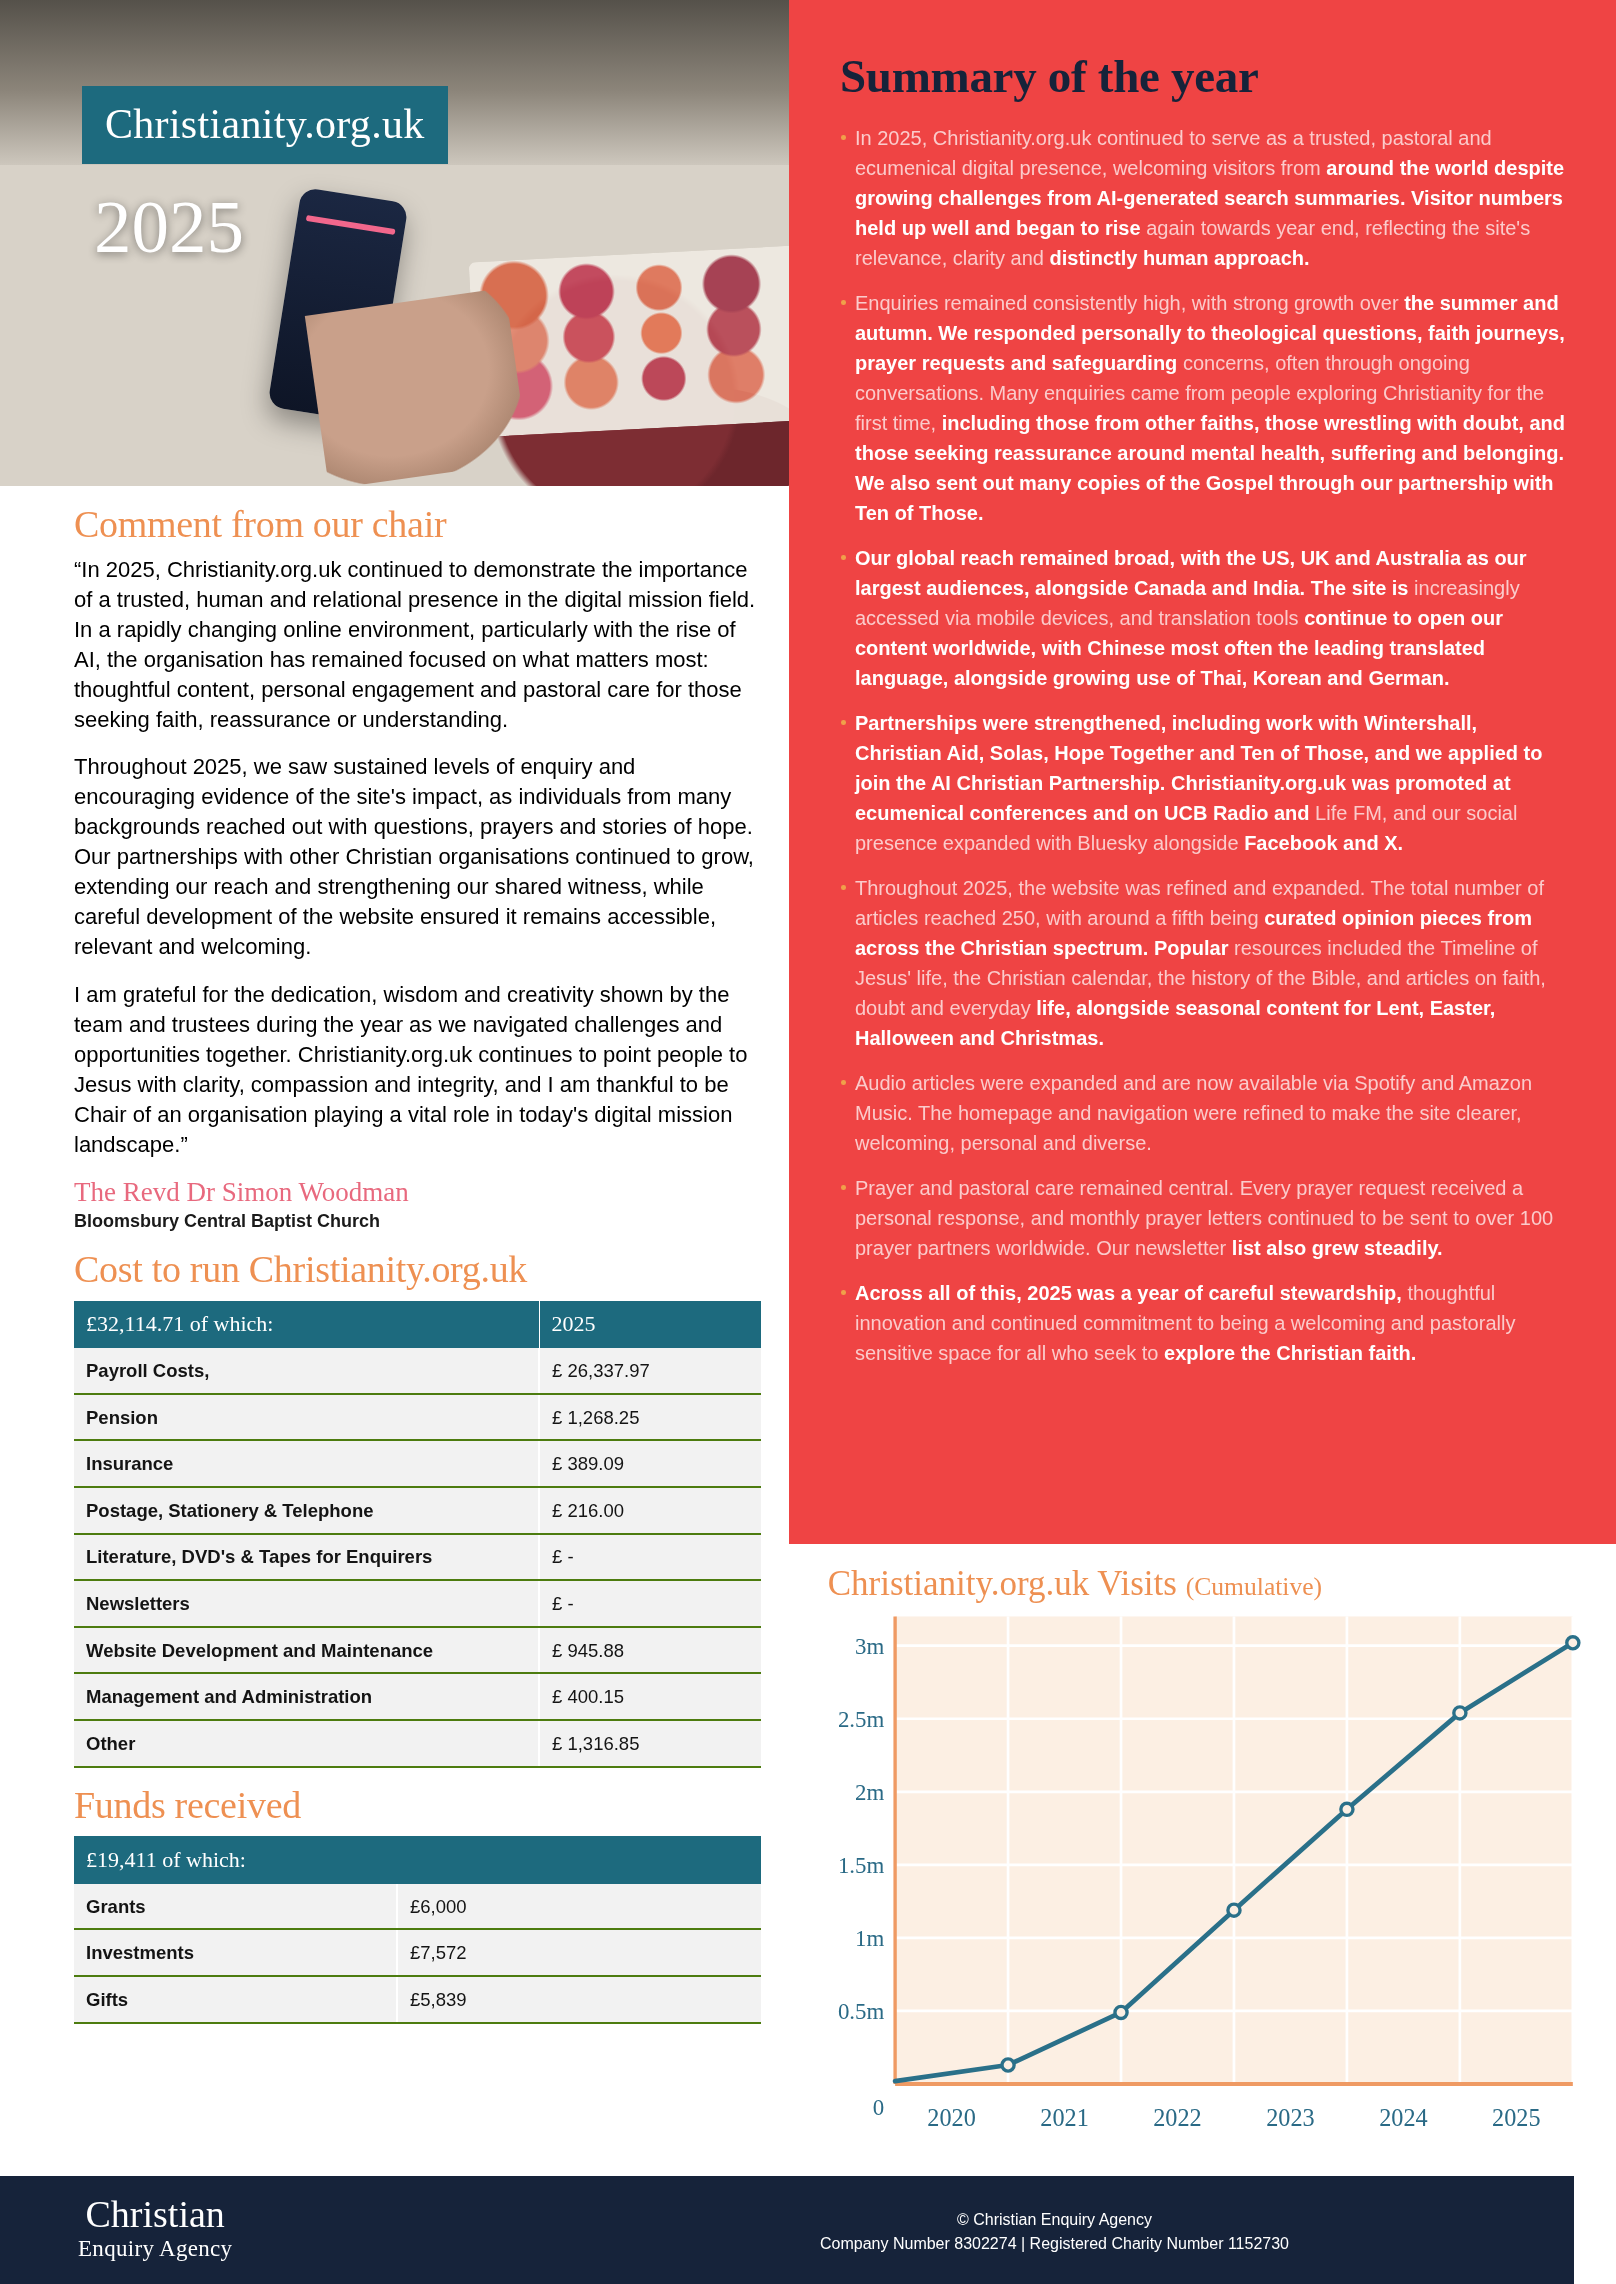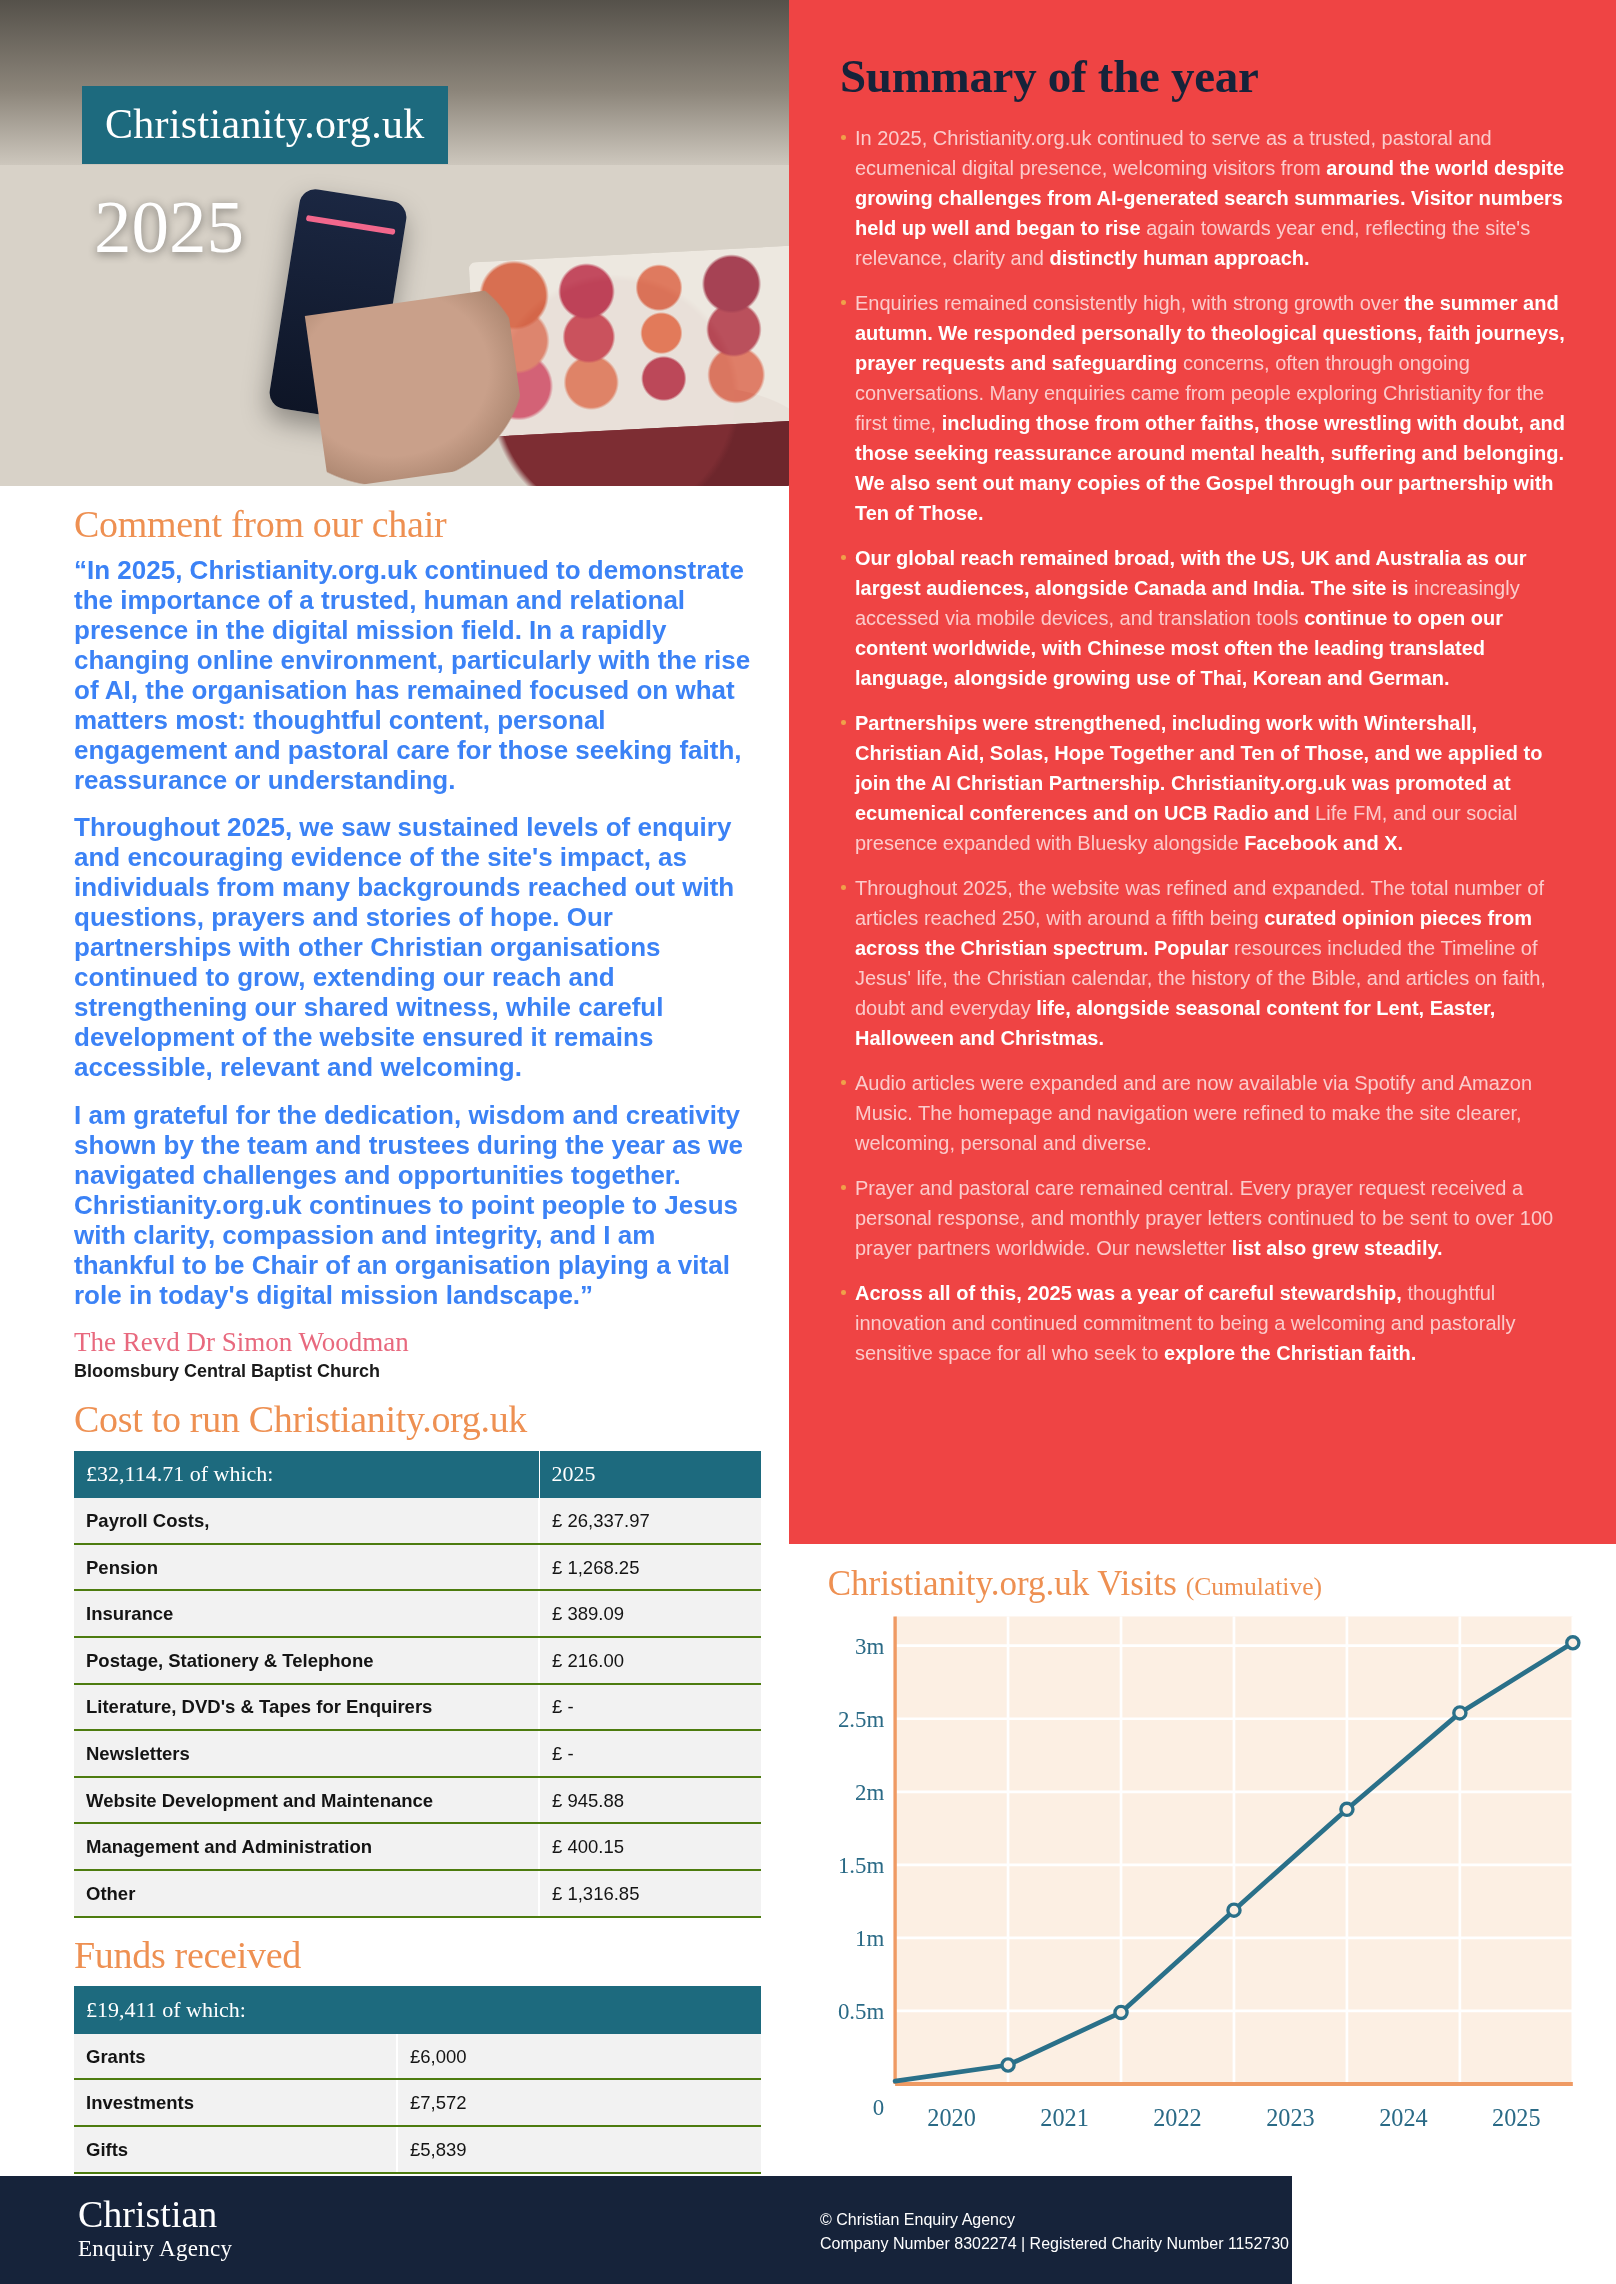--- a/index.html
+++ b/index.html
@@ -103,22 +103,22 @@
     text-shadow:0 2px 9.4px rgba(0,0,0,.45);
   }
 
   .left-body{padding:0 30px 0 74px;}
   h2.sec-head{
     font-family:"Liberation Serif",serif;
     font-size:38px;font-weight:400;color:#ee9052;
     margin:17.5px 0 9.4px 0;line-height:1.1;letter-spacing:-0.3px;
   }
   p.chair-p{
-    font-size:26px;line-height:30px;color:#3b82f6;
-    margin:0 0 17.5px 0;font-weight:700;
+    font-size:22px;line-height:30px;color:#000000;
+    margin:0 0 17.5px 0;font-weight:400;
   }
   p.chair-p.first{text-indent:0;}
   .sig-name{
     font-family:"Liberation Serif",serif;
     font-size:27px;color:#e8697e;margin:4px 0 2.7px 0;
   }
   .sig-org{font-size:18px;font-weight:700;color:#1a1a1a;margin:0 0 6.7px 0;}
 
   
   table.money{
@@ -153,22 +153,22 @@
   }
   .chart-title{
     font-family:"Liberation Serif",serif;
     font-size:35px;color:#ee9052;margin:8px 0 2.7px 6.7px;white-space:nowrap;
   }
   .chart-title .sub{font-size:25.6px;}
   .chart-area{position:relative;width:768px;height:539px;}
 
   
   .footer{
-    position:absolute;left:0;top:2176px;width:1292px;height:108px;
-    background:#16233a;color:#ffffff;
+    position:absolute;left:0;top:2176px;width:1574px;height:108px;
+    background:#16233a;color:#ffffff;text-align:center;
   }
   .footer-logo{
     position:absolute;left:78px;top:19px;
     font-family:"Liberation Serif",serif;line-height:1;
   }
   .footer-logo .l1{font-size:38px;display:block;}
   .footer-logo .l2{font-size:23px;display:block;margin-top:4px;letter-spacing:0.3px;}
   .footer-meta{
     position:absolute;left:820px;top:32px;
     font-size:16px;line-height:24px;font-weight:400;

